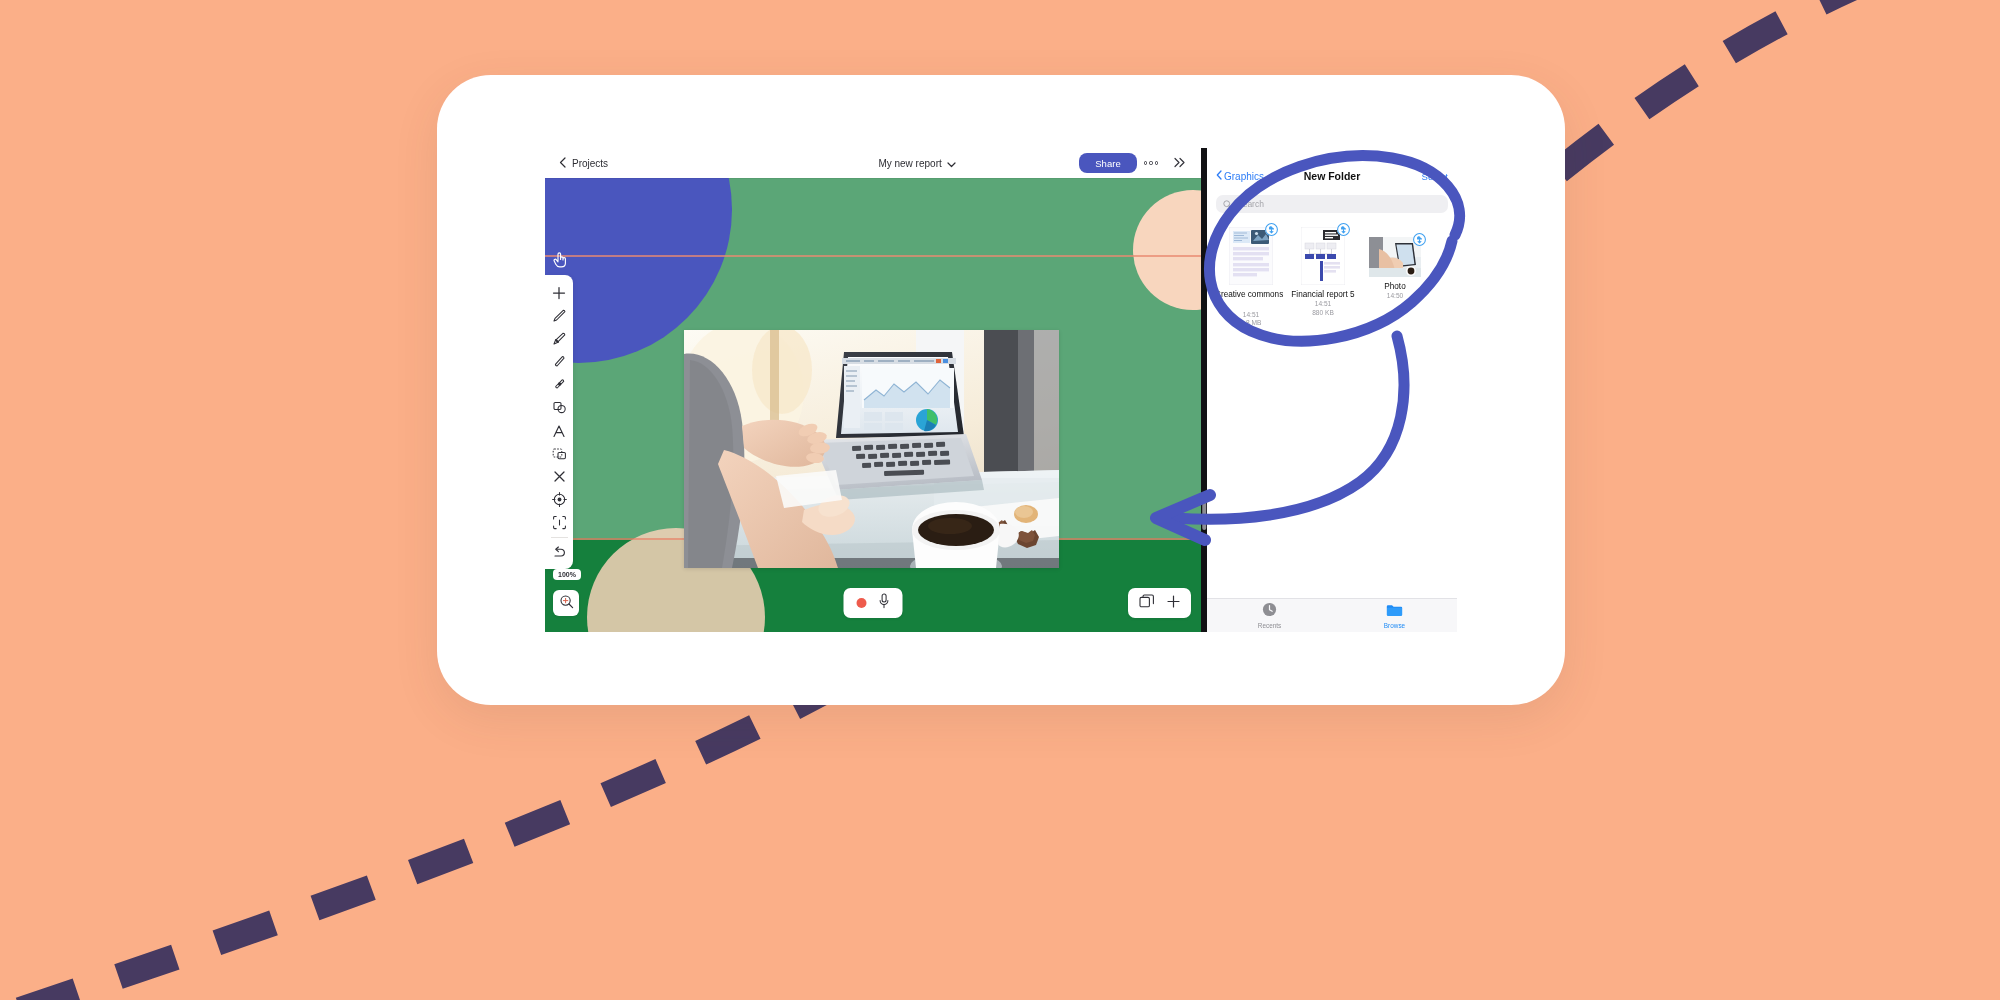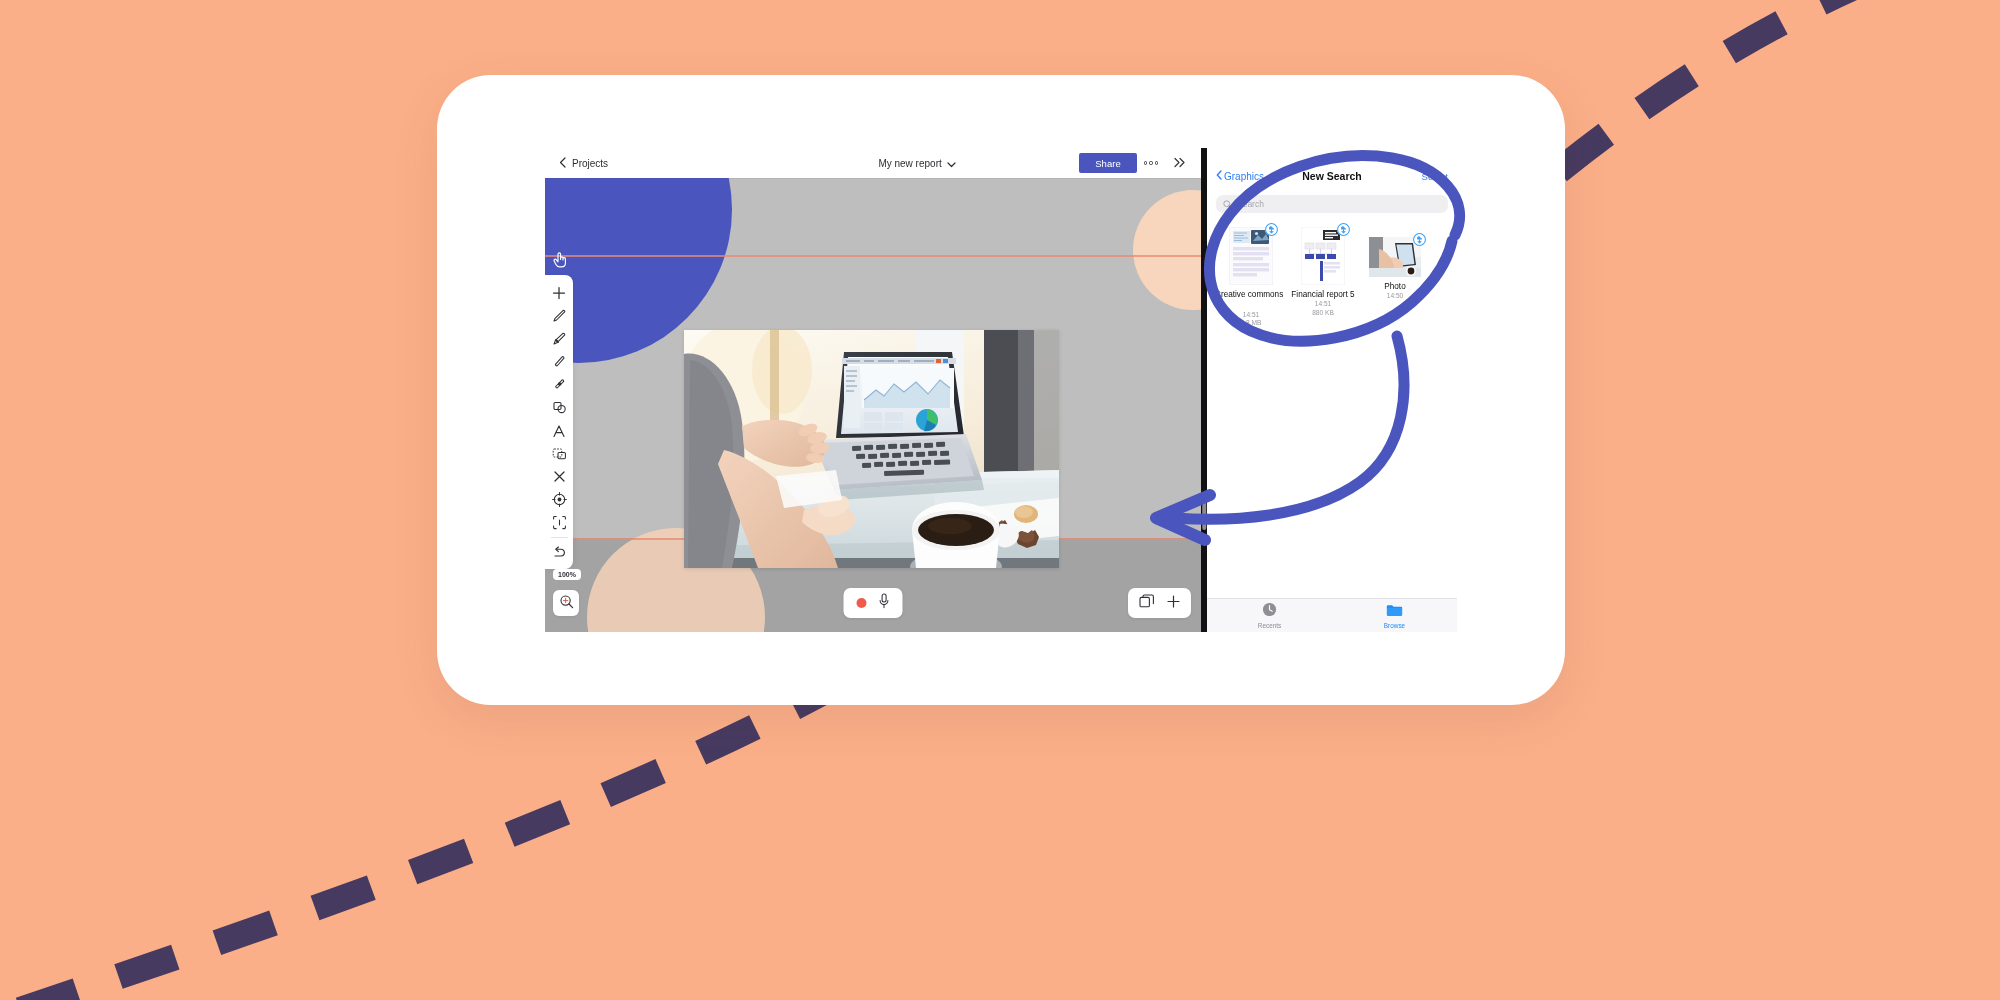--- a/index.html
+++ b/index.html
@@ -29,21 +29,21 @@
     width: 912px; height: 484px;
     background: #ECEAE5;
     overflow: hidden;
     display: flex;
   }
 
   
   .app-pane {
     position: relative;
     width: 656px; height: 100%;
-    background: #a3a3a3;
+    background: #15803d;
     overflow: hidden;
     flex: 0 0 656px;
   }
 
   
   .canvas-shape { position: absolute; border-radius: 50%; }
   .shape-blue   { left: -120px; top: -92px; width: 307px; height: 307px; background: #4A56BE; }
   .shape-peach-r{ right: -52px; top: 42px;  width: 120px; height: 120px; background: #F8D6BE; }
   .shape-peach-b{ left: 42px;  top: 380px;  width: 178px; height: 178px; background: #F6D2B9; opacity:.85; }
   .guide-line {
@@ -66,21 +66,21 @@
     z-index: 8;
     box-shadow: 0 1px 0 rgba(0,0,0,0.05);
   }
   .tb-back { display:flex; align-items:center; gap:6px; padding-left: 14px; width: 210px; cursor:pointer;}
   .tb-back .lbl { font-size: 10px; color: #2D2D33; }
   .tb-title-wrap { flex: 1; display:flex; align-items:center; justify-content:center; gap:5px; cursor:pointer;}
   .tb-title { font-size: 10px; color: #2D2D33; }
   .tb-right { display:flex; align-items:center; gap: 0px; padding-right: 8px; }
   .share-btn {
     background: #4A56BE; color:#fff; font-size: 9.5px;
-    padding: 4.5px 16px; border-radius: 2px; border:none;
+    padding: 4.5px 16px; border-radius: 8px; border:none;
     cursor:pointer; letter-spacing:.1px;
   }
   .tb-icon-btn {
     width: 28px; height: 26px; display:flex; align-items:center; justify-content:center;
     cursor: pointer; color:#35353C;
   }
   .dots3 { display:flex; gap:2.5px; }
   .dots3 i { width:3.2px; height:3.2px; border-radius:50%; border:1px solid #3a3a42; display:block;}
 
   
@@ -543,21 +543,21 @@
 
       <div class="files-head">
         <div class="fh-back">
           <span>
             <svg width="6" height="10" viewBox="0 0 6 10">
                 <path d="M5 1 L1.3 5 L5 9" fill="none" stroke="#2E7DF6" stroke-width="1.3" stroke-linecap="round" stroke-linejoin="round"></path>
               </svg>
           </span>
           <span>Graphics</span>
         </div>
-        <div class="fh-title">New Search</div>
+        <div class="fh-title">New Folder</div>
         <div class="fh-select">Select</div>
       </div>
 
       <div class="search-box">
         <span>
           <svg width="9" height="9" viewBox="0 0 9 9">
             <circle cx="3.7" cy="3.7" r="2.9" fill="none" stroke="#A6A6AC" stroke-width="1"></circle>
             <path d="M5.9 5.9 L8.4 8.4" stroke="#A6A6AC" stroke-width="1.1" stroke-linecap="round"></path>
           </svg>
         </span>

